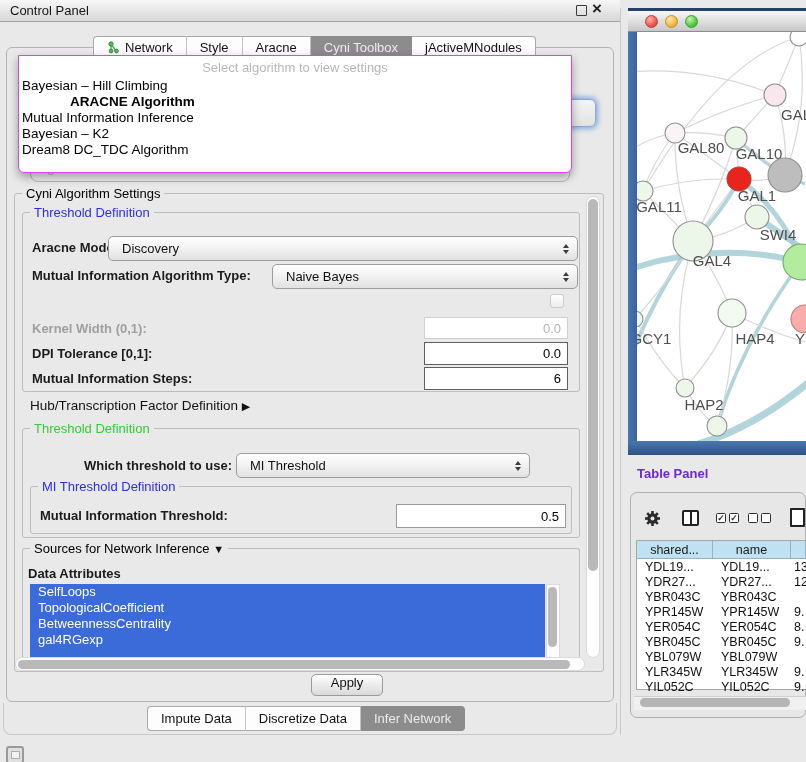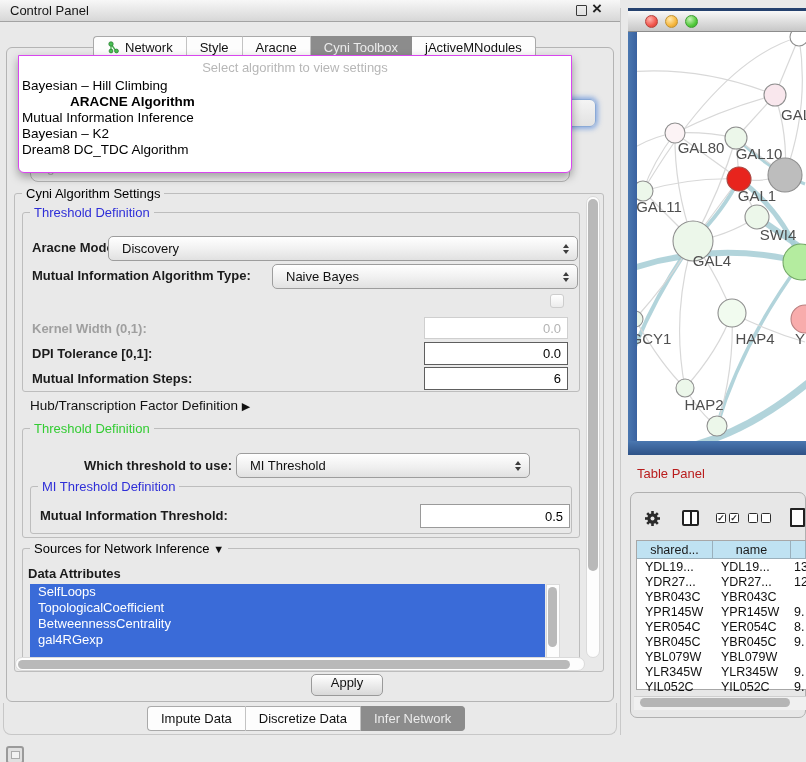--- a/index.html
+++ b/index.html
@@ -91,21 +91,21 @@
   .light.red { left:645px; background:radial-gradient(circle at 35% 30%, #ffb3ad, #f1564d 60%, #c93a32); border:1px solid #b5423c; }
   .light.yellow { left:665px; background:radial-gradient(circle at 35% 30%, #ffe9b0, #f6b73e 60%, #d0922a); border:1px solid #c2922f; }
   .light.green { left:685px; background:radial-gradient(circle at 35% 30%, #c8f2b8, #53ca3d 60%, #34a424); border:1px solid #3d9e32; }
   .nw-left { position:absolute; left:628px; top:32px; width:9px; height:409px;
     background:linear-gradient(90deg,#4a77b0,#3a62a0); }
   .nw-bottom { position:absolute; left:628px; top:441px; width:178px; height:14px;
     background:linear-gradient(#4a77b0,#2e5287); }
   .net-canvas { position:absolute; left:637px; top:32px; width:169px; height:409px; background:#fff; overflow:hidden; }
 
   
-  .tp-title { position:absolute; left:637px; top:466px; font-size:13px; color:#b91c1c; }
+  .tp-title { position:absolute; left:637px; top:466px; font-size:13px; color:#6d28d9;font-weight:bold; }
   .tp-panel { position:absolute; left:630px; top:492px; width:176px; height:226px;
     border:1px solid #b0b0b0; border-radius:7px; background:#e7e7e7; }
   .ticon { position:absolute; }
   .cbx { width:10px; height:10px; border:1.5px solid #2d2d2d; border-radius:1.5px; display:inline-block;
     font-size:9px; line-height:8px; text-align:center; color:#2d2d2d; font-weight:bold; background:#fff; }
   .cols-ic { width:17px; height:16px; border:2px solid #222; border-radius:2px; background:#fff; position:relative; }
   .cols-ic::after { content:""; position:absolute; left:5.5px; top:0; width:2px; height:12px; background:#222; }
   .page-ic { width:15px; height:19px; border:2px solid #222; border-radius:1px; background:#fff; }
 
   .table { position:absolute; left:636px; top:540px; width:170px; height:150px; background:#fff;
@@ -234,21 +234,21 @@
     <span class="spinner">
         <span class="arr-up"></span>
         <span class="arr-dn"></span>
       </span>
   </div>
 
   <div class="gbox" style="left:30px;top:486px;width:542px;height:48px;"></div>
   <span class="gtitle blue" style="left:38px;top:479px;">MI Threshold Definition</span>
 
   <span class="lbl" style="left:40px;top:508px;">Mutual Information Threshold:</span>
-  <div class="field" style="left:420px;top:504px;width:150px;height:24px;border-color:#9a9a9a;">
+  <div class="field" style="left:396px;top:504px;width:170px;height:24px;border-color:#9a9a9a;">
     <span>0.5</span>
   </div>
 
   <div class="gbox" style="left:22px;top:548px;width:558px;height:110px;border-bottom:none;border-radius:3px 3px 0 0;"></div>
   <span class="gtitle" style="left:30px;top:541px;">
     <span>Sources for Network Inference</span>
     <span class="tri"> ▼</span>
   </span>
   <span class="lbl" style="left:28px;top:566px;">Data Attributes</span>
 

